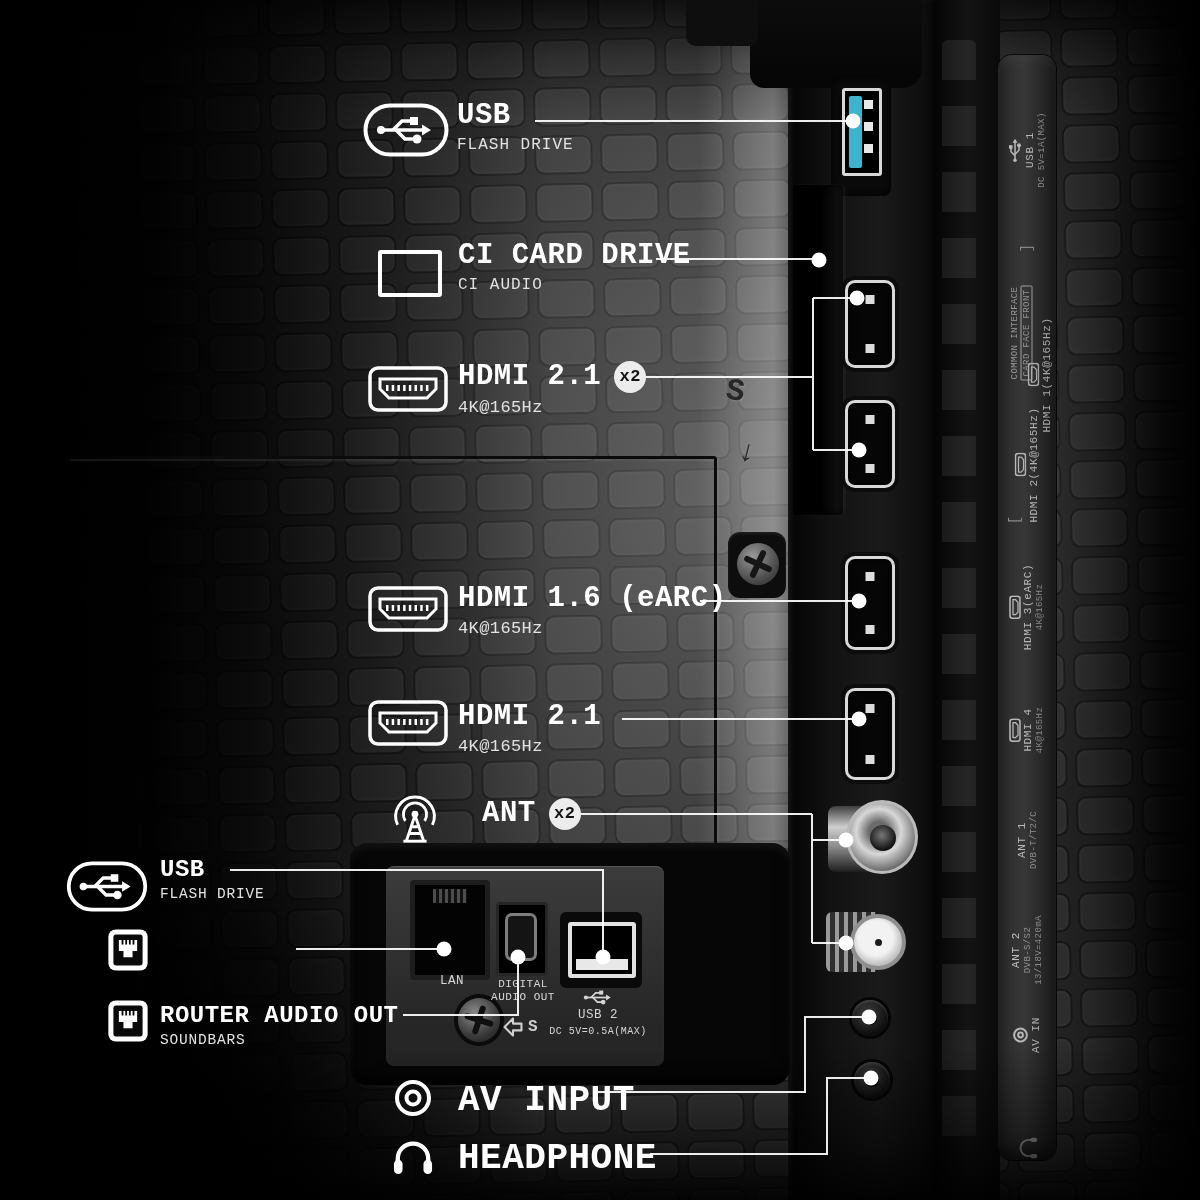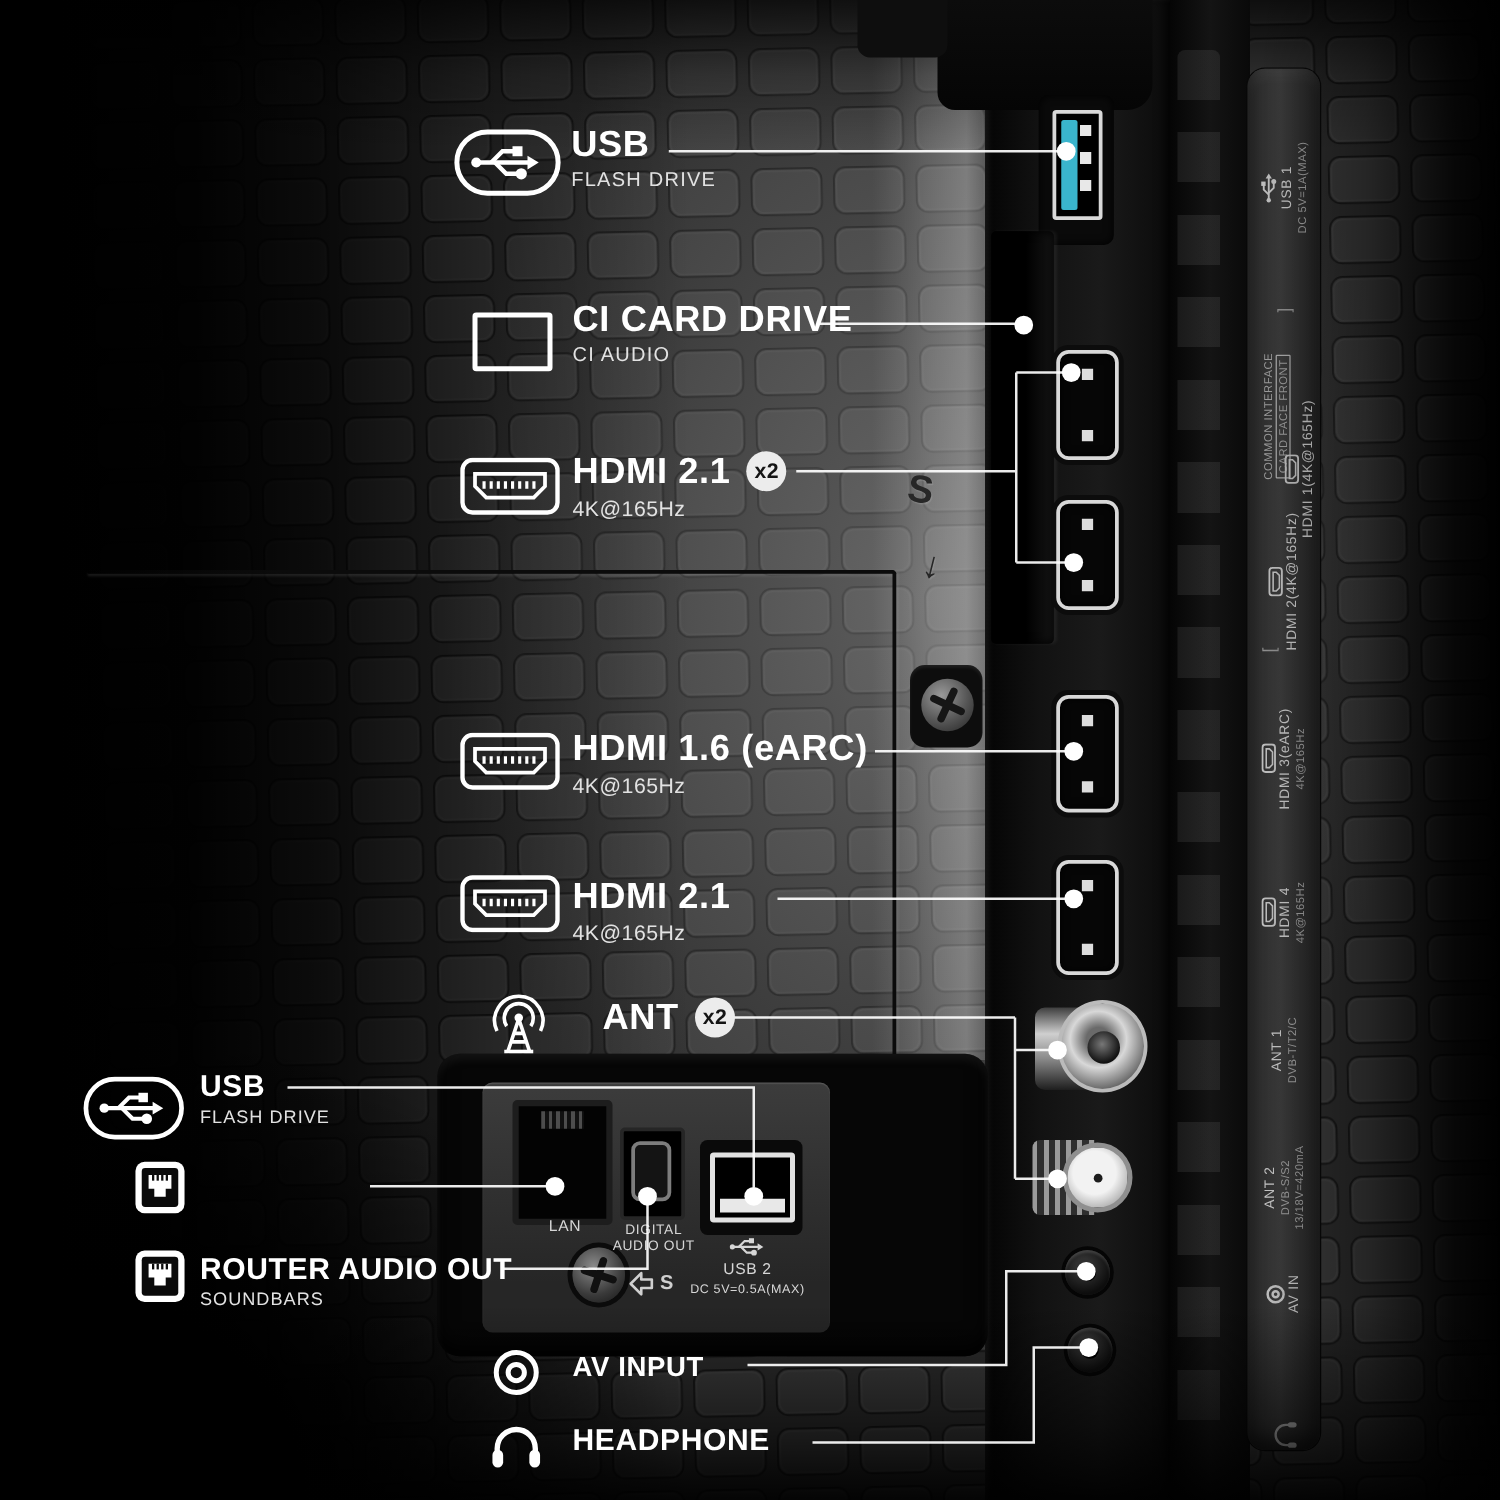--- a/index.html
+++ b/index.html
@@ -1,17 +1,17 @@
 <!DOCTYPE html>
 <html><head>
 <meta charset="utf-8">
 <style>
   html,body{margin:0;padding:0;background:#000;}
   #stage{position:relative;width:1200px;height:1200px;background:#0a0a0a;overflow:hidden;
-         font-family:Liberation Sans, sans-serif;}
+         font-family:Liberation Mono, monospace;}
   #stage *{box-sizing:border-box;}
   .abs{position:absolute;}
 
   
   .tex{position:absolute;inset:0;z-index:0;}
   .ov{position:absolute;inset:0;pointer-events:none;}
   .ov-radial{z-index:1;background:radial-gradient(520px 760px at 62% 40%,rgba(165,165,165,.42),rgba(120,120,120,.18) 55%,rgba(0,0,0,0) 75%);}
   .ov-left{z-index:1;background:linear-gradient(90deg,#000 4%,rgba(0,0,0,.97) 13%,rgba(0,0,0,.8) 21%,rgba(0,0,0,.35) 33%,rgba(0,0,0,0) 46%);}
   .ov-right{z-index:5;background:linear-gradient(270deg,#000 0%,rgba(0,0,0,.88) 3%,rgba(0,0,0,.35) 9%,rgba(0,0,0,0) 16%);}
   .ov-top{z-index:1;background:linear-gradient(180deg,rgba(0,0,0,.75),rgba(0,0,0,.25) 5%,rgba(0,0,0,0) 10%);}
@@ -478,29 +478,29 @@
     <div class="co-sub-sm">SOUNDBARS</div>
   </div>
 
   <div class="abs icon-wrap" style="left:393px;top:1078px">
     <svg width="40" height="40" viewBox="0 0 40 40">
       <circle cx="20" cy="20" r="16" fill="none" stroke="#fff" stroke-width="4"></circle>
       <circle cx="20" cy="20" r="6.5" fill="none" stroke="#fff" stroke-width="4"></circle>
     </svg>
   </div>
   <div class="abs callout" style="left:458px;top:1082px">
-    <div class="co-title" style="font-size:22px">AV INPUT</div>
+    <div class="co-title" style="font-size:36px">AV INPUT</div>
   </div>
 
   <div class="abs icon-wrap" style="left:390px;top:1136px">
     <svg width="46" height="40" viewBox="0 0 48 42">
       <path d="M8,30 v-6 a16,16 0 0 1 32,0 v6" fill="none" stroke="#fff" stroke-width="4.5"></path>
       <rect x="4" y="25" width="9" height="15" rx="4.5" fill="#fff"></rect>
       <rect x="35" y="25" width="9" height="15" rx="4.5" fill="#fff"></rect>
     </svg>
   </div>
   <div class="abs callout" style="left:458px;top:1140px">
-    <div class="co-title" style="font-size:24px">HEADPHONE</div>
+    <div class="co-title" style="font-size:36px">HEADPHONE</div>
   </div>
 
   <div class="ov ov-right"></div>
   <div class="ov ov-bottom"></div>
 </div>
 
 </body></html>

